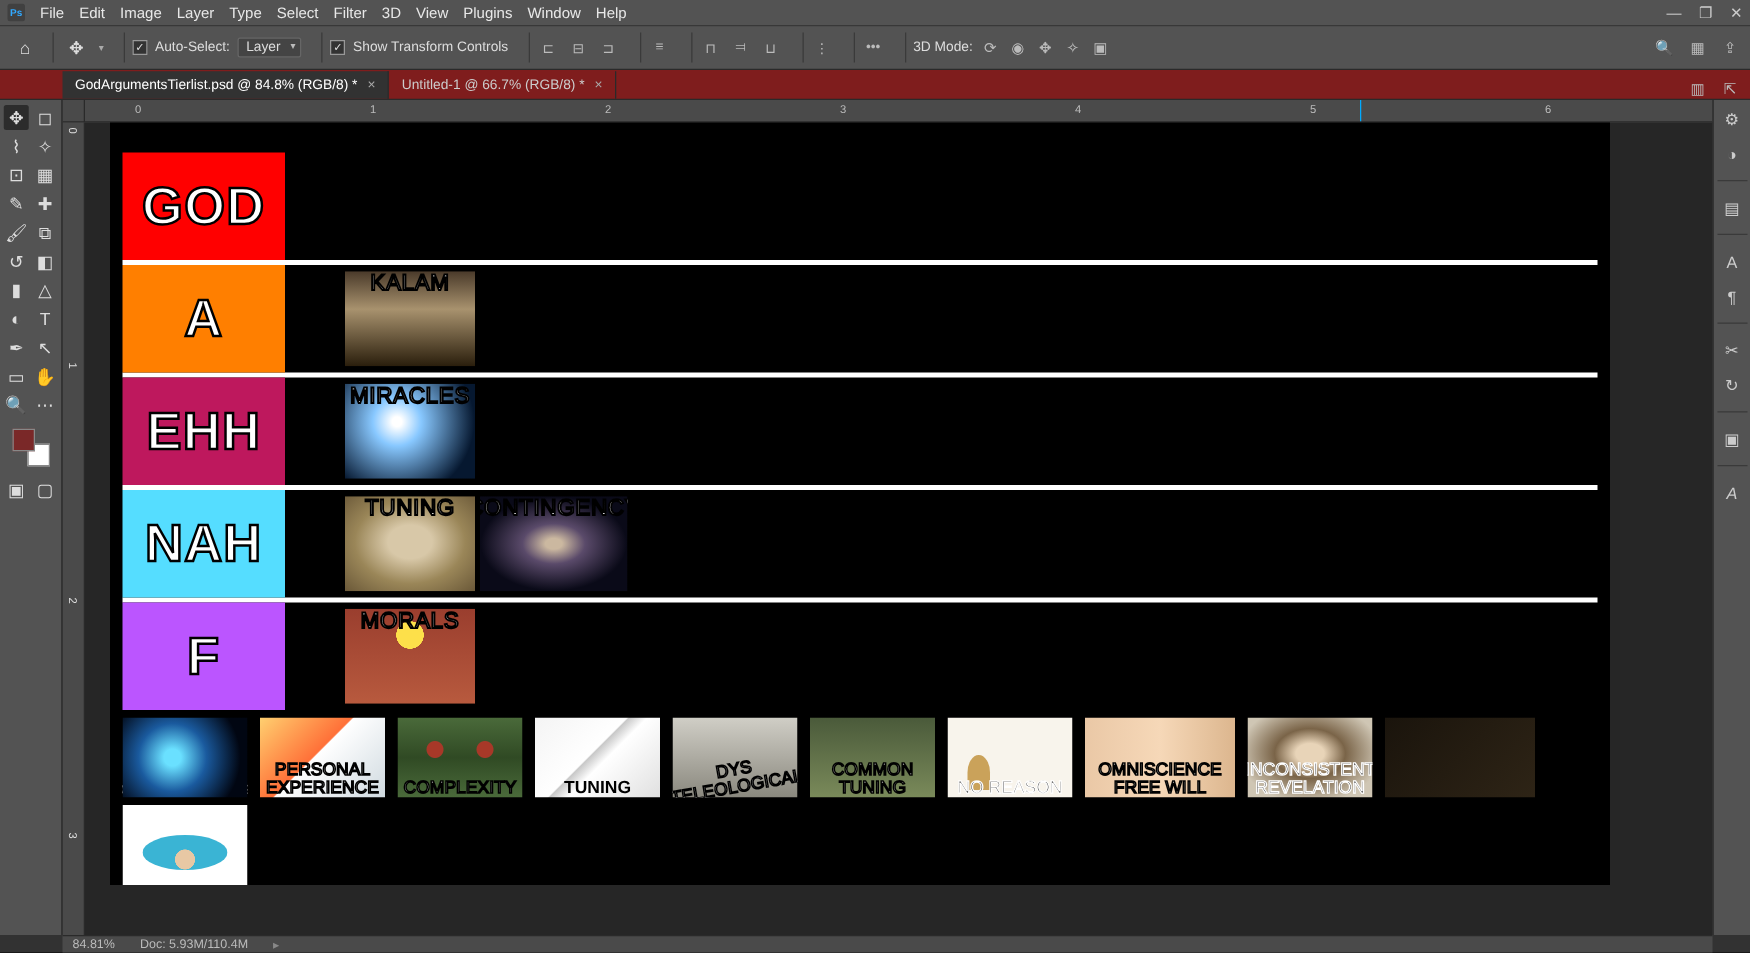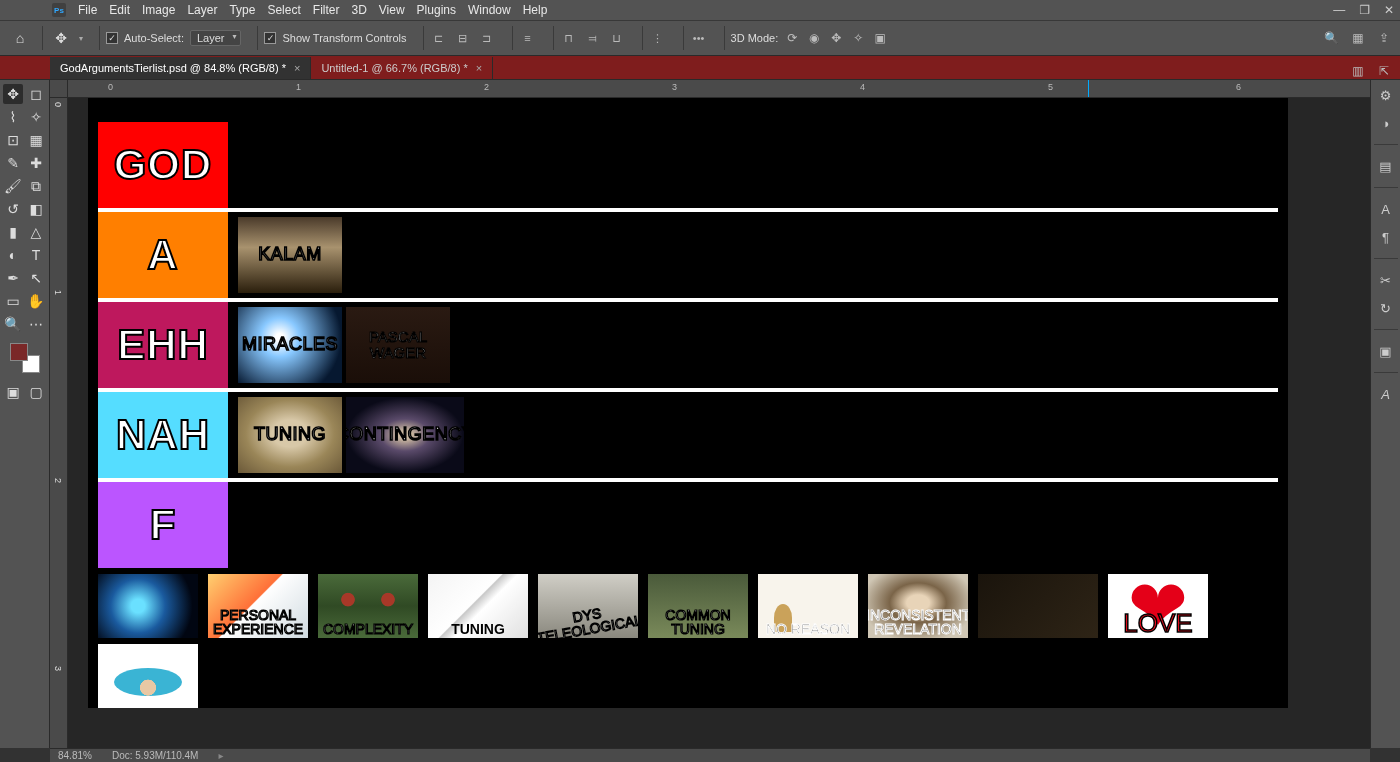--- a/index.html
+++ b/index.html
@@ -1,20 +1,20 @@
 <!DOCTYPE html>
 <html><head>
 <meta charset="utf-8">
 <style>
 * { margin:0; padding:0; box-sizing:border-box; font-family:Tahoma,Arial,sans-serif; user-select:none; }
 body { background:#323232; width:1400px; height:762px; overflow:hidden; color:#ddd; font-size:11px; }
 
 
 .menubar { height:20px; background:#535353; display:flex; align-items:center; padding:0 6px; gap:12px; }
-.menubar .ps-logo { width:14px; height:14px; background:#404040; color:#31a8ff; font-size:8px; font-weight:bold; display:flex; align-items:center; justify-content:center; border-radius:2px;margin-left:46px; }
+.menubar .ps-logo { width:14px; height:14px; background:#404040; color:#31a8ff; font-size:8px; font-weight:bold; display:flex; align-items:center; justify-content:center; border-radius:2px; }
 .menubar .menu-item { color:#e8e8e8; font-size:12px; cursor:default; }
 .win-controls { margin-left:auto; display:flex; gap:14px; color:#ccc; font-size:12px; }
 .win-controls span { cursor:default; }
 
 
 .optionsbar { height:36px; background:#535353; border-top:1px solid #383838; border-bottom:1px solid #2a2a2a; display:flex; align-items:center; padding:0 8px; gap:10px; }
 .opt-icon { width:24px; height:24px; display:flex; align-items:center; justify-content:center; color:#ddd; font-size:14px; }
 .opt-group { display:flex; align-items:center; gap:6px; padding:0 6px; border-left:1px solid #3a3a3a; height:24px; }
 .checkbox { width:12px; height:12px; border:1px solid #999; background:#333; display:inline-flex; align-items:center; justify-content:center; font-size:9px; color:#ddd; }
 .select { background:#444; border:1px solid #666; color:#ddd; padding:1px 16px 1px 6px; font-size:11px; position:relative; border-radius:2px; }
@@ -49,25 +49,25 @@
 .ruler-h { position:absolute; top:0; left:18px; right:0; height:18px; background:#4a4a4a; border-bottom:1px solid #2a2a2a; display:flex; font-size:9px; color:#bbb; overflow:hidden; }
 .ruler-h .tick { position:absolute; top:2px; font-size:9px; }
 .ruler-v { position:absolute; top:18px; left:0; bottom:0; width:18px; background:#4a4a4a; border-right:1px solid #2a2a2a; }
 .ruler-v .tick { position:absolute; left:3px; font-size:9px; writing-mode:vertical-rl; }
 .ruler-corner { position:absolute; top:0; left:0; width:18px; height:18px; background:#4a4a4a; border-right:1px solid #2a2a2a; border-bottom:1px solid #2a2a2a; }
 .ruler-mark { position:absolute; top:0; height:18px; border-left:1px solid #0af; }
 
 .canvas { position:absolute; top:18px; left:38px; width:1200px; background:#000; }
 
 
-.tier-row { display:flex; border-bottom:4px solid #fff; margin:0 10px; }
+.tier-row { display:flex; border-bottom:4px solid #fff; margin:0 10px;gap:38px; }
 .tier-row:first-child { margin-top:24px; }
 .tier-label { width:130px; height:86px; display:flex; align-items:center; justify-content:center; font-family:Impact,'Arial Black',sans-serif; font-weight:900; font-size:42px; color:#fff; -webkit-text-stroke:2px #000; letter-spacing:1px; }
 .tier-items { flex:1; display:flex; align-items:center; gap:4px; padding-left:10px; }
-.tier-card { width:104px; height:76px; position:relative; display:flex; align-items:center; justify-content:center; overflow:hidden; }
+.tier-card { width:104px; height:76px; position:relative; display:flex; align-items:flex-start; justify-content:center; overflow:hidden; }
 .tier-card .label { font-family:Impact,'Arial Black',sans-serif; font-size:18px; color:#fff; -webkit-text-stroke:1.5px #000; line-height:1; text-align:center; padding-bottom:3px; letter-spacing:0.5px; z-index:2; }
 .tier-card .center-label { position:absolute; inset:0; display:flex; align-items:center; justify-content:center; font-family:Impact,'Arial Black',sans-serif; font-size:15px; line-height:1.05; text-align:center; -webkit-text-stroke:1.2px #000; color:#fff; z-index:2; }
 .small-lbl { font-size:14px !important; }
 .card-bg { position:absolute; inset:0; z-index:1; }
 .card-bg.galaxy { background:radial-gradient(ellipse at 50% 50%, #cbb8a0 8%, #5a4a6a 30%, #0a0a18 70%); }
 .card-bg.light { background:radial-gradient(circle at 40% 40%, #fff 5%, #88c8ff 25%, #061830 80%); }
 .card-bg.painting { background:linear-gradient(#2a1a12,#1a0e08); }
 .card-bg.homer { background:linear-gradient(#9a3e2e,#b85a3e); }
 .card-bg.homer::after { content:""; position:absolute; top:6px; left:50%; transform:translateX(-50%); width:26px; height:30px; background:radial-gradient(circle, #fde04a 55%, transparent 56%); }
 .card-bg.photo1 { background:linear-gradient(180deg,#4a3a2a 0%,#a8926e 40%,#2a1e0c 100%); }
@@ -290,41 +290,43 @@
             </div>
           </div>
         </div>
         <div class="tier-row">
           <div class="tier-label" style="background: #be185d;">EHH</div>
           <div class="tier-items">
             <div class="tier-card">
               <div class="card-bg light"></div>
               <div class="label">MIRACLES</div>
             </div>
-            <div class="tier-card">
-              <div class="card-bg painting"></div>
-              <div class="center-label">PASCAL WAGER</div>
-            </div>
           </div>
         </div>
         <div class="tier-row">
           <div class="tier-label" style="background: rgb(85, 221, 255);">NAH</div>
           <div class="tier-items">
             <div class="tier-card">
               <div class="card-bg anselm"></div>
               <div class="label">TUNING</div>
             </div>
             <div class="tier-card" style="width: 118px;">
               <div class="card-bg galaxy"></div>
               <div class="label">CONTINGENCY</div>
             </div>
           </div>
         </div>
         <div class="tier-row noborder">
           <div class="tier-label" style="background: rgb(187, 85, 255);">F</div>
+          <div class="tier-items">
+            <div class="tier-card">
+              <div class="card-bg homer"></div>
+              <div class="label blue-label">MORALS</div>
+            </div>
+          </div>
         </div>
         <div class="bottom-pool">
           <div class="pool-card">
             <div class="card-bg blue"></div>
             <div class="center-label" style="align-items: flex-start; padding-top: 2px;">CONSCIOUSNESSS</div>
           </div>
           <div class="pool-card">
             <div class="card-bg dawn"></div>
             <div class="label">PERSONAL EXPERIENCE</div>
           </div>
@@ -340,32 +342,32 @@
             <div class="card-bg pull"></div>
             <div class="label small-lbl tilt">DYS TELEOLOGICAL</div>
           </div>
           <div class="pool-card">
             <div class="card-bg room"></div>
             <div class="label small-lbl">COMMON TUNING</div>
           </div>
           <div class="pool-card">
             <div class="card-bg cartoon"></div>
             <div class="label sketch-label">NO REASON</div>
+          </div>
+          <div class="pool-card wide">
+            <div class="card-bg pink"></div>
+            <div class="label pink-label">OMNISCIENCE FREE WILL</div>
           </div>
           <div class="pool-card">
             <div class="card-bg portrait"></div>
             <div class="label sketch-label">INCONSISTENT REVELATION</div>
           </div>
           <div class="pool-card wide">
             <div class="card-bg dark"></div>
             <div class="center-label small-lbl" style="align-items: flex-start; padding-top: 2px;">DESCARTES' ORIGIN</div>
-          </div>
-          <div class="pool-card">
-            <div class="card-bg heart"></div>
-            <div class="label love-label">LOVE</div>
           </div>
           <div class="pool-card">
             <div class="card-bg teapot"></div>
             <div class="center-label sketch-label" style="align-items: flex-start; padding-top: 2px;">RUSSELL'S</div>
           </div>
         </div>
       </div>
   </div>
 
   <div class="rightbar">

